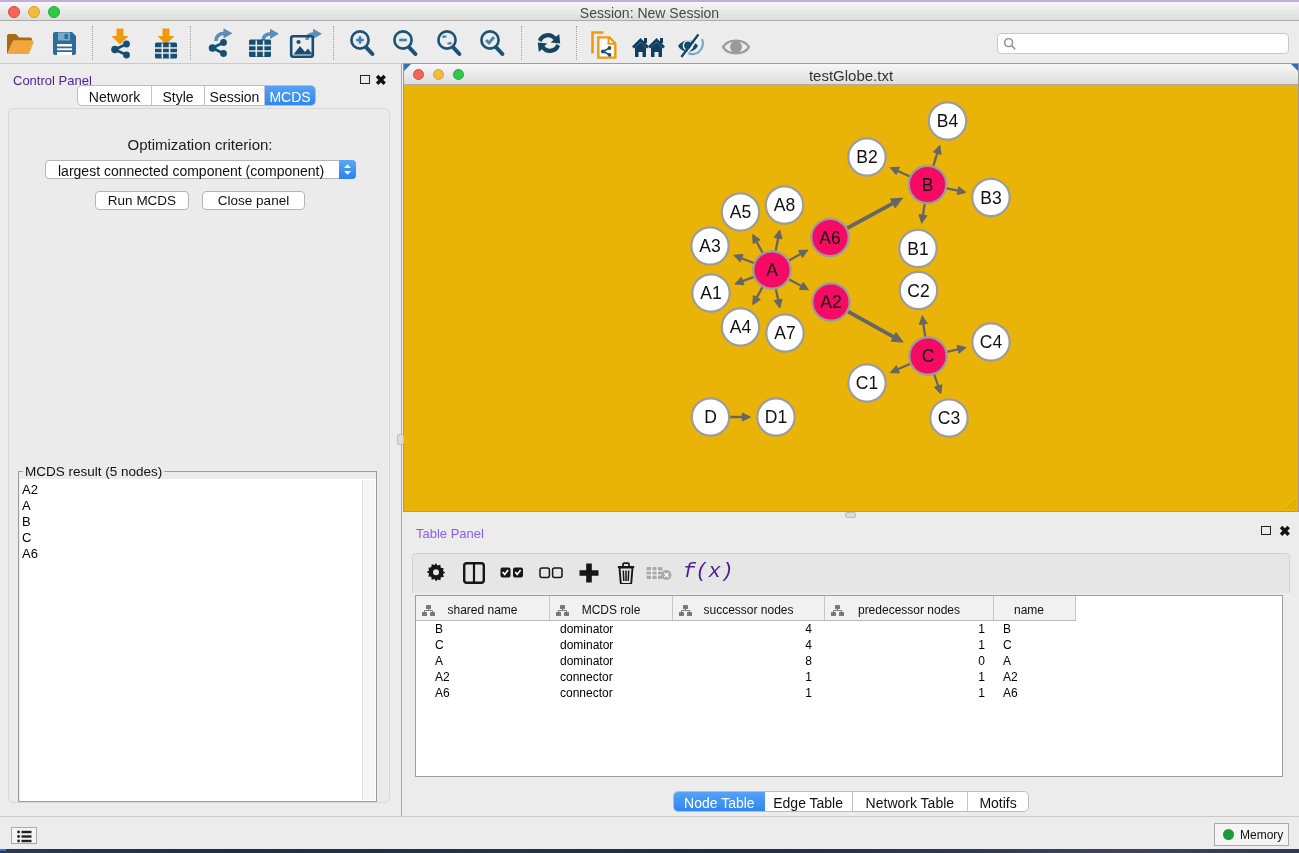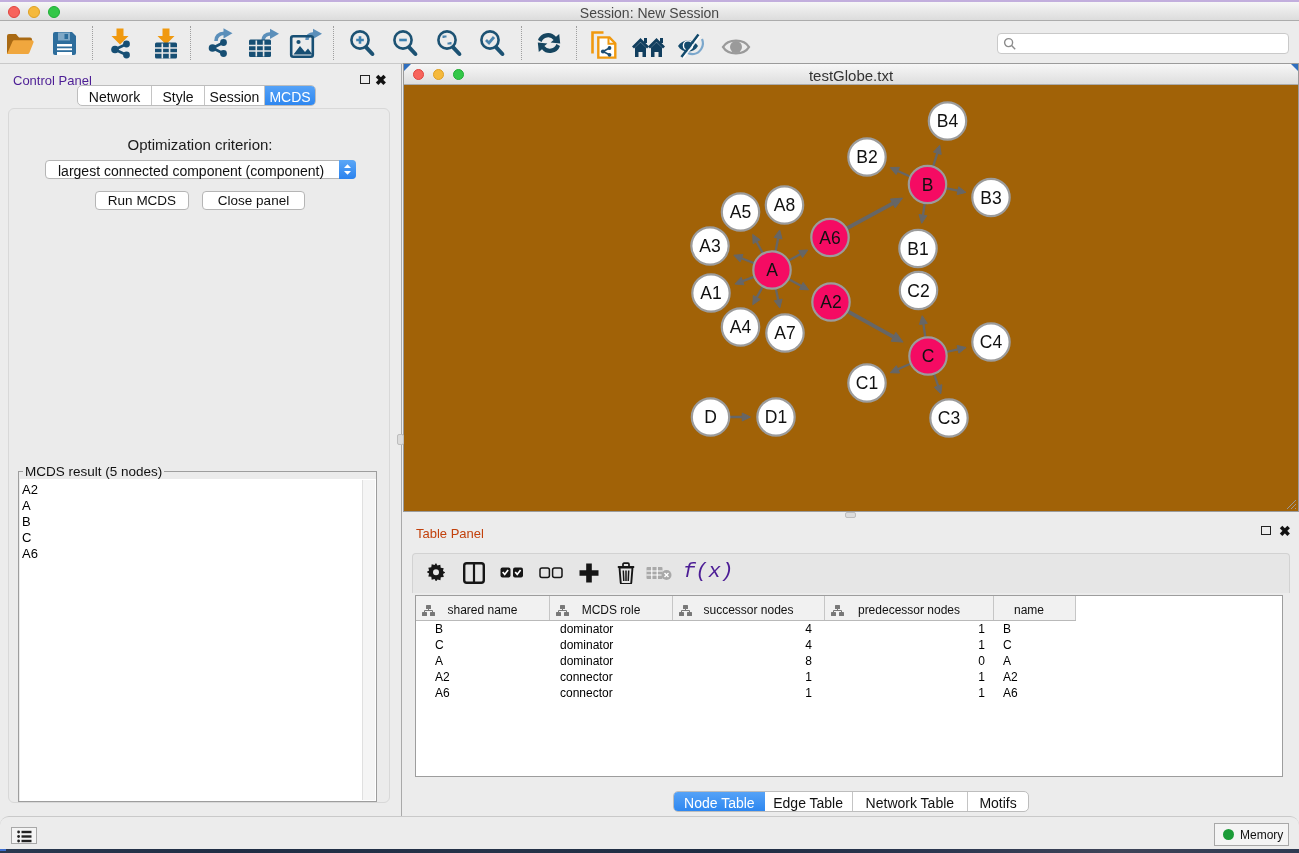--- a/index.html
+++ b/index.html
@@ -50,46 +50,46 @@
   font-size:13.5px; color:#111; display:flex; align-items:center; justify-content:center; }
 #btn-run { left:86px; top:82px; width:94px; }
 #btn-close { left:193px; top:82px; width:103px; }
 
 #grp { left:9px; top:354px; width:359px; height:331px; border:1px solid #9d9d9d;margin-top:8px; }
 #grp-legend { left:4px; top:-8px; background:#ebebeb; padding:0 2px; font-size:13.5px; color:#111; }
 #grp-list { left:1px; top:7px; width:356px; height:322px; background:#fff; }
 #grp-scroll { right:1px; top:1px; width:13px; height:320px; background:#f5f5f5; border-left:1px solid #e0e0e0; }
 #grp-list .li { position:absolute; left:2px; font-size:13px; color:#000; }
 
-#statusbar { left:0; top:816px; width:1299px; height:33px; background:#ececec; border-top:1px solid #c9c9c9;border-radius:9px; }
+#statusbar { left:0; top:816px; width:1299px; height:33px; background:#ececec; border-top:1px solid #c9c9c9; }
 #sb-btn { left:11px; top:10px; width:26px; height:17px; background:#f4f4f4; border:1px solid #a8a8a8; }
 #mem-btn { left:1214px; top:6px; width:75px; height:23px; background:#f4f4f4; border:1px solid #a8a8a8;
   font-size:12px; color:#111; display:flex; align-items:center; }
 #mem-dot { width:11px; height:11px; border-radius:50%; background:#1b9c38; margin:0 6px 0 8px; }
 #wall-bot { left:0; top:849px; width:1299px; height:4px; background:linear-gradient(90deg,#2a3950 0%,#1f2d44 18%,#253349 38%,#1e2c42 55%,#2b3750 72%,#3e4458 86%,#2e3a52 100%); }
 #wall-mark { left:0; top:849px; width:6px; height:2px; background:#3e6fd0; }
 
-#netwin { left:403px; top:63px; width:896px; height:449px; background:#a16207; border:1px solid #9b9b9b; }
+#netwin { left:403px; top:63px; width:896px; height:449px; background:#eab308; border:1px solid #9b9b9b; }
 #net-titlebar { left:0; top:0; width:894px; height:21px; background:linear-gradient(#f7f7f7,#dedede);
   border-bottom:1px solid #ababab; }
 .tl2 { width:11px; height:11px; border-radius:50%; top:5px; }
 #nt-r { left:9px;  background:#f7645c; border:0.5px solid #e0443e; }
 #nt-y { left:29px; background:#f5b93c; border:0.5px solid #dfa023; }
 #nt-g { left:49px; background:#33c748; border:0.5px solid #1eae35; }
 #net-title { left:0; top:2.5px; width:894px; text-align:center; font-size:15px; color:#333; }
 .bluecorner { width:0; height:0; border-style:solid; }
 #bc-l { left:0; top:0; border-width:0 0 7px 7px; border-color:transparent transparent transparent #2f6fbf; }
 #bc-r { right:0; top:0; border-width:0 7px 7px 0; border-color:transparent #2f6fbf transparent transparent; }
 #grip { right:1px; bottom:1px; width:12px; height:12px; }
 
 #vgrip { left:397px; top:434px; width:7px; height:11px; background:#dcdcdc; border:1px solid #bdbdbd; border-radius:2px; }
 #hgrip { left:845px; top:512px; width:11px; height:6px; background:#dcdcdc; border:1px solid #bdbdbd; border-radius:2px; }
 
 #tpanel { left:403px; top:518px; width:896px; height:298px; background:#ececec; }
-#tp-title { left:13px; top:8px; font-size:13px; color:#c2410c; }
+#tp-title { left:13px; top:8px; font-size:13px; color:#8b5cf6; }
 #tp-float { left:858px; top:8px; }
 #tp-x { left:876px; top:5px; }
 #tp-toolbar { left:9px; top:35px; width:878px; height:40px; background:#e6e6e6;
   border:1px solid #d2d2d2; border-radius:4px 4px 0 0; border-bottom:none; }
 #tablebox { left:12px; top:77px; width:868px; height:182px; background:#fff; border:1px solid #9d9d9d; }
 .thdr { left:0; top:0; height:25px; background:#f1f1f1; border-bottom:1px solid #b9b9b9;
   font-size:12px; color:#111; }
 .thdr .cell { position:absolute; top:0; height:24px; border-right:1px solid #c6c6c6;
   display:flex; align-items:center; justify-content:center; padding-top:3px; }
 .trow { position:absolute; font-size:12px; color:#000; height:16px; }

